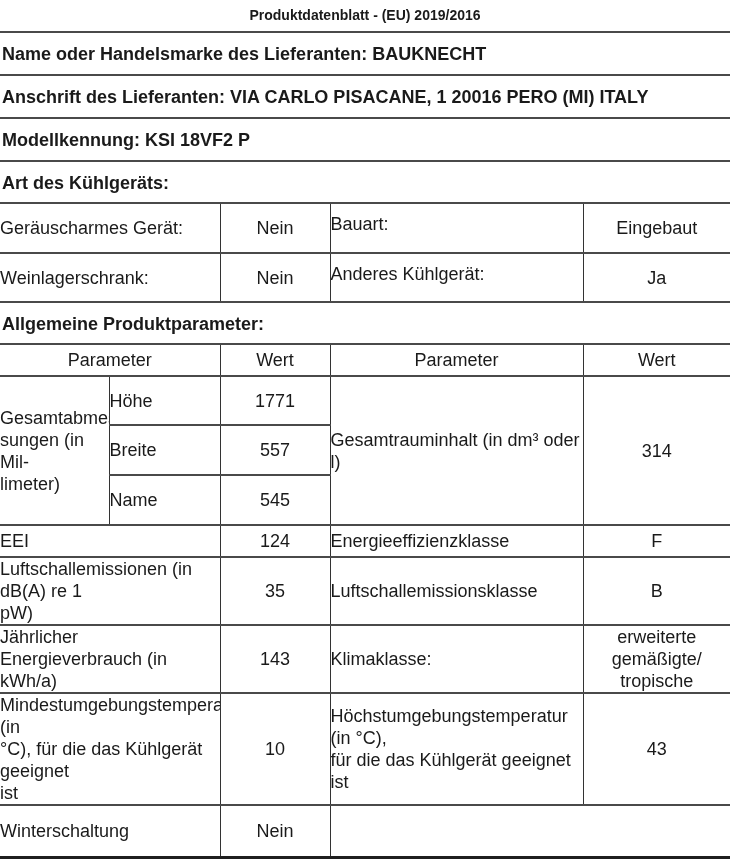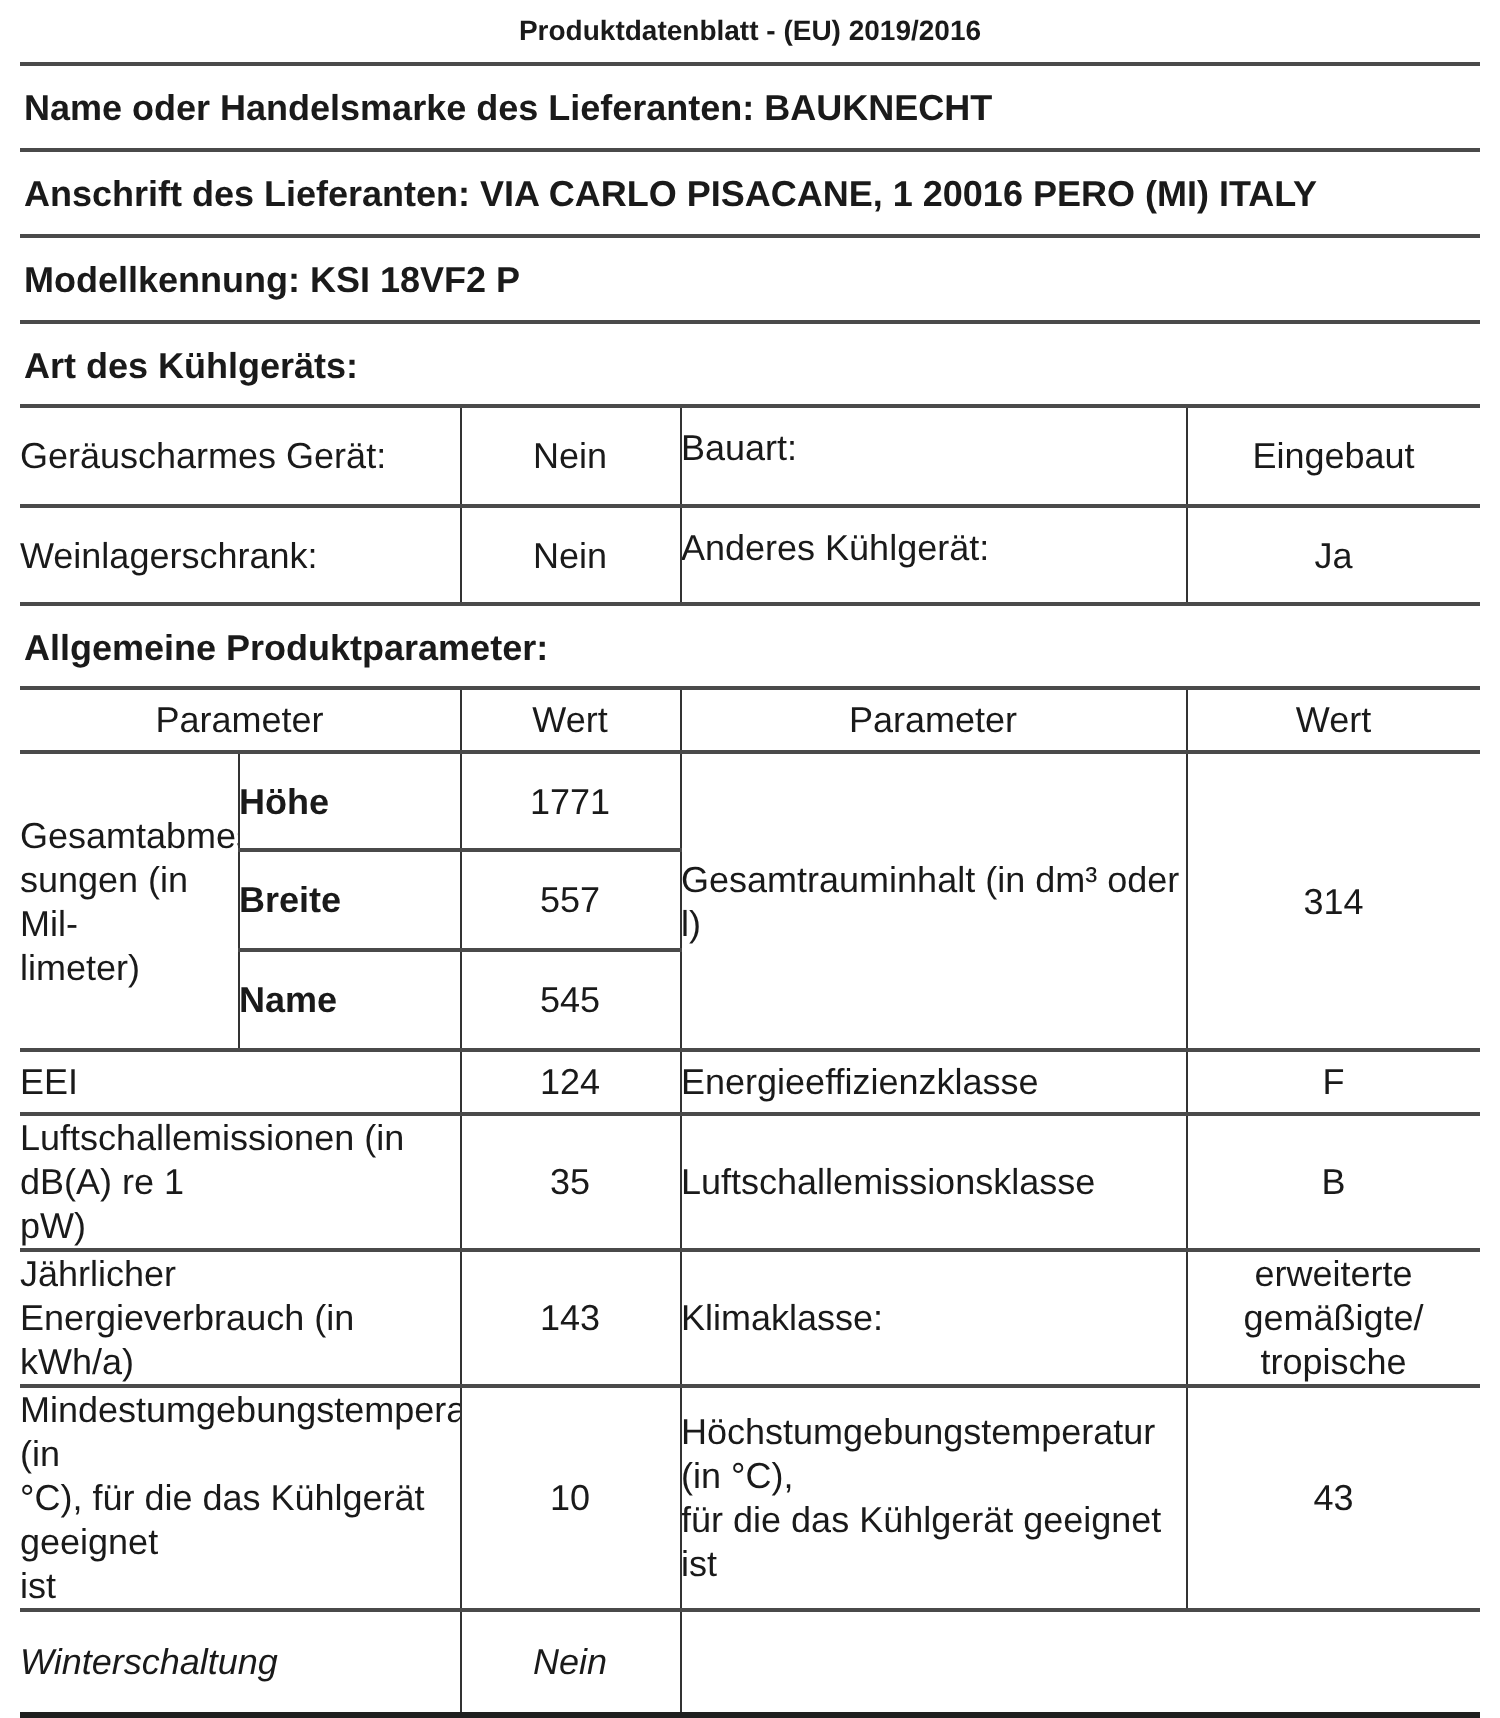--- a/index.html
+++ b/index.html
@@ -1,21 +1,21 @@
 <!DOCTYPE html>
 <html><head>
 <meta charset="utf-8">
 <style>
   html,body{margin:0;padding:0;}
   body{
     width:750px;height:859px;background:#ffffff;color:#1a1a1a;
     font-family:"Liberation Sans","DejaVu Sans",sans-serif;
     -webkit-font-smoothing:antialiased;
   }
-  .page{width:730px;padding:0 10px;}
+  .page{width:730px;padding:0 0;}
   .title{
     padding-top:5px;line-height:20px;font-size:14px;font-weight:bold;
     text-align:center;letter-spacing:0;
   }
   .rule{height:2px;background:#4a4a4a;margin-top:6px;}
   .rule.mid{margin-top:0;}
   .info{
     font-size:18px;font-weight:bold;line-height:17px;
     margin:13px 0 11px 2px;
   }
@@ -23,28 +23,28 @@
   table.t{
     border-collapse:collapse;table-layout:fixed;width:730px;
     border-top:2px solid #4a4a4a;font-size:18px;
   }
   table.t td{
     border-bottom:2px solid #4a4a4a;vertical-align:middle;
     line-height:22px;overflow:hidden;padding:0;
   }
   .vr{border-right:1.5px solid #333333;}
   .lbl{text-align:left;padding:0 6px 0 3px;}
-  .sub{padding-left:8px;font-weight:bold;}
+  .sub{padding-left:8px;}
   .lbl3{text-align:left;padding-left:11px;padding-right:8px;}
   .val,.ctr{text-align:center;}
   .ml{white-space:pre-line;}
   .t1 .lbl3{vertical-align:top;padding-top:9px;}
   .t2 tr.last td{border-bottom:3px solid #1f1f1f;}
   .h48{height:32px;}.h49{height:49px;}.h50{height:50px;}
-  .h52{height:52px;font-style:italic;}.h67{height:67px;}.h68{height:68px;}.h82{height:82px;}
+  .h52{height:52px;}.h67{height:67px;}.h68{height:68px;}.h82{height:82px;}
 </style>
 </head>
 <body>
 
 <div class="page">
 
   <div class="title">Produktdatenblatt - (EU) 2019/2016</div>
   <div class="rule"></div>
 
   <div class="info">Name oder Handelsmarke des Lieferanten: BAUKNECHT</div>

